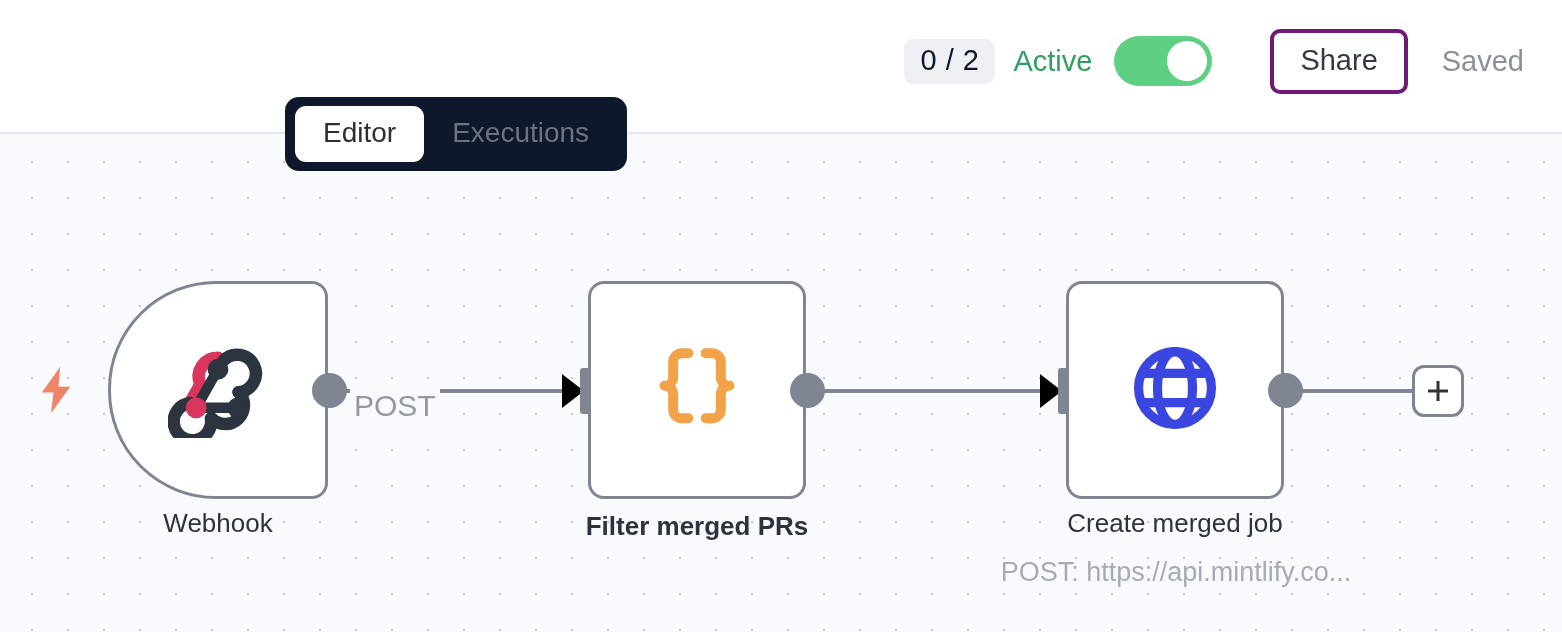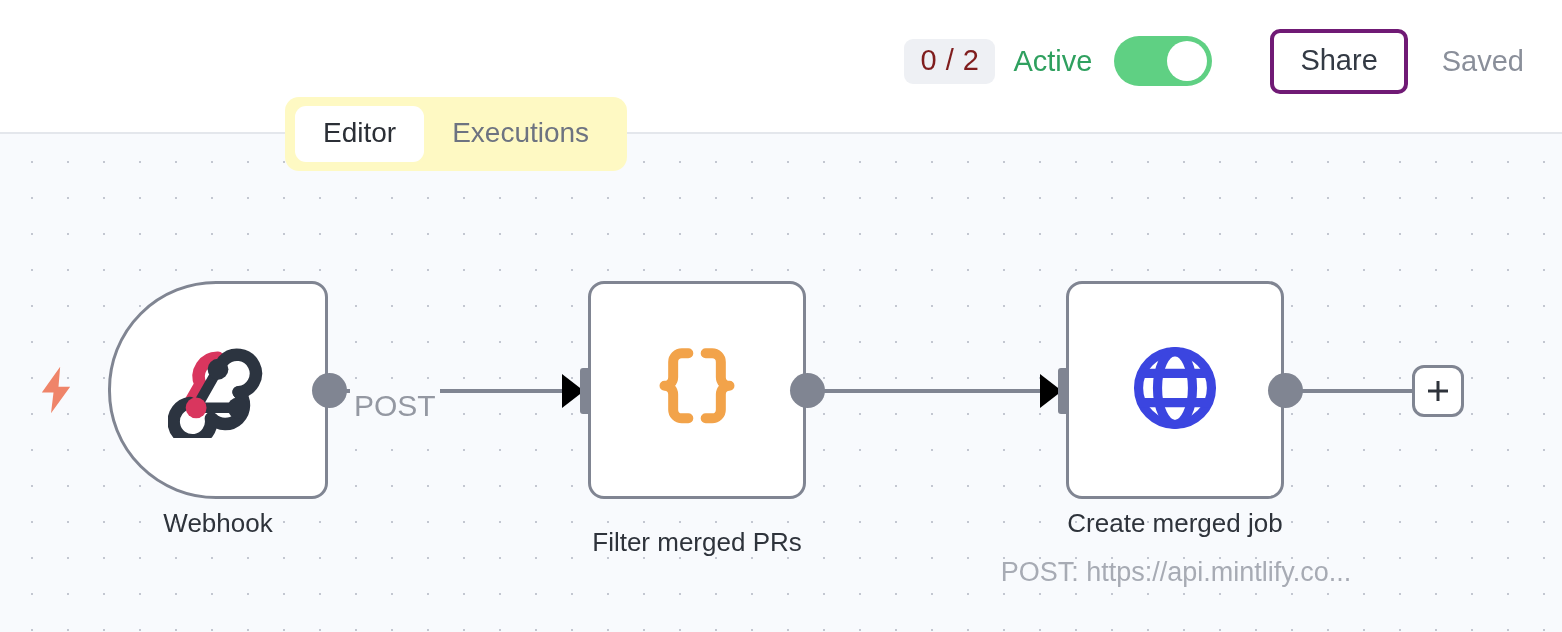--- a/index.html
+++ b/index.html
@@ -40,21 +40,21 @@
     right: 38px;
     top: 0;
     height: 122px;
     display: flex;
     align-items: center;
     gap: 0px;
   }
 
   .count-badge {
     background: #eef0f4;
-    color: #7f1d1d;
+    color: #0f172a;
     font-size: 29px;
     border-radius: 9px;
     padding: 7px 16px 9px 16px;
     line-height: 1;
     letter-spacing: 0.5px;
     margin-right: 18px;
   }
 
   .active-label {
     color: #2fa05f;
@@ -99,21 +99,21 @@
     color: #8a8f9a;
     font-size: 29px;
     line-height: 1;
   }
 
   
   .tabbar {
     position: absolute;
     left: 285px;
     top: 97px;
-    background: #fef9c3;
+    background: #0f172a;
     border-radius: 14px;
     padding: 9px 10px;
     display: flex;
     align-items: center;
     gap: 0px;
     z-index: 20;
   }
   .tab {
     font-size: 28px;
     color: #6d7381;
@@ -295,21 +295,21 @@
     <div class="handle-in" style="left:580px; top:234px;"></div>
 
     <div class="node std" style="left:588px; top:147px; width:218px; height:218px;">
       <span>
         <svg width="104" height="104" viewBox="0 0 48 48" aria-hidden="true">
           <path d="M20 8 h-3 a4 4 0 0 0 -4 4 v7 a4 4 0 0 1 -4 4 a4 4 0 0 1 4 4 v7 a4 4 0 0 0 4 4 h3" fill="none" stroke="#f2a34a" stroke-width="4.6" stroke-linecap="round" stroke-linejoin="round"></path>
           <path d="M28 8 h3 a4 4 0 0 1 4 4 v7 a4 4 0 0 0 4 4 a4 4 0 0 0 -4 4 v7 a4 4 0 0 1 -4 4 h-3" fill="none" stroke="#f2a34a" stroke-width="4.6" stroke-linecap="round" stroke-linejoin="round"></path>
         </svg>
       </span>
     </div>
-    <div class="node-label" style="left:568px; top:394px; width:258px;">Filter merged PRs</div>
+    <div class="node-label" style="left:568px; top:378px; width:258px;font-weight:bold;">Filter merged PRs</div>
 
     <div class="handle-out" style="left:790px; top:239px;"></div>
 
     <div class="edge-line" style="left:818px; top:255px; width:224px;"></div>
     <div class="edge-arrow" style="left:1040px; top:240px;"></div>
     <div class="handle-in" style="left:1058px; top:234px;"></div>
 
     <div class="node std" style="left:1066px; top:147px; width:218px; height:218px;">
       <span>
         <svg width="100" height="100" viewBox="0 0 48 48" aria-hidden="true">

